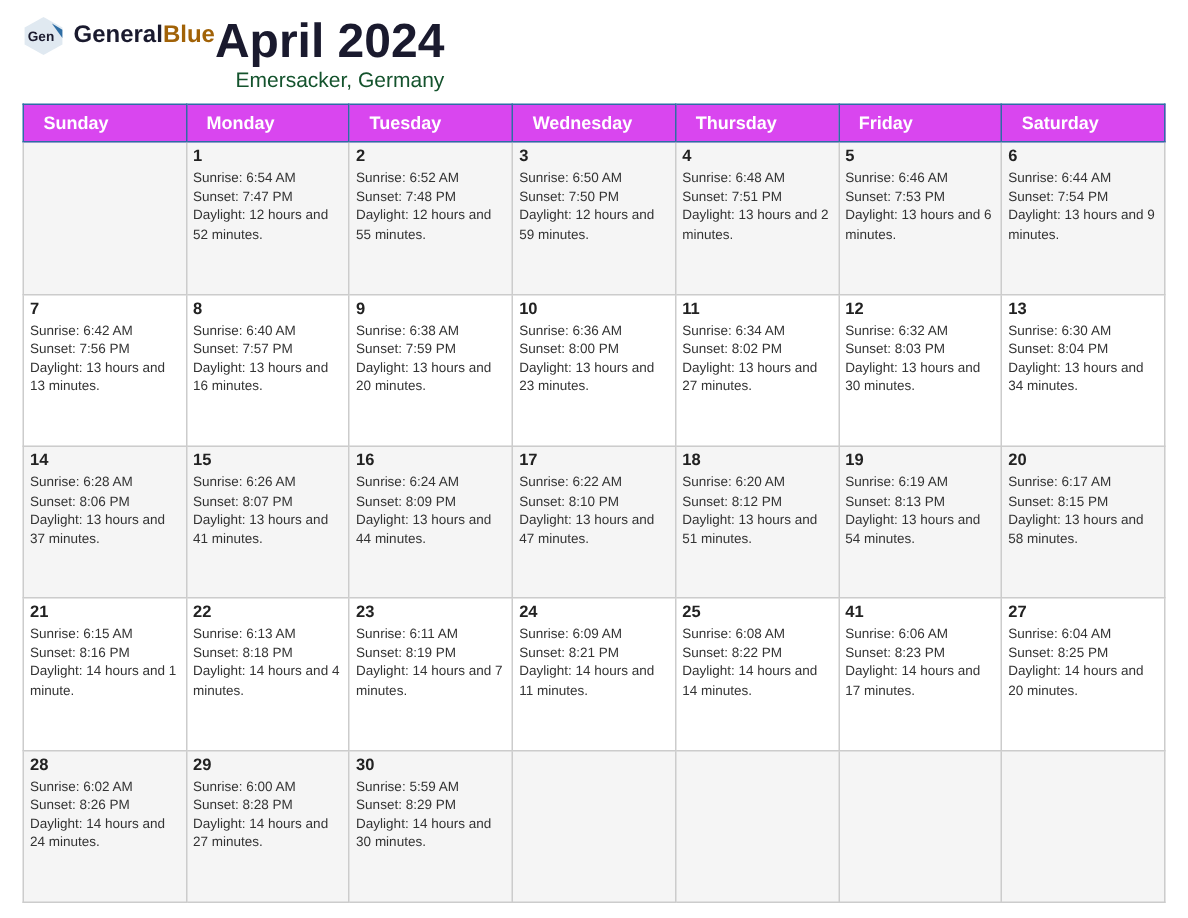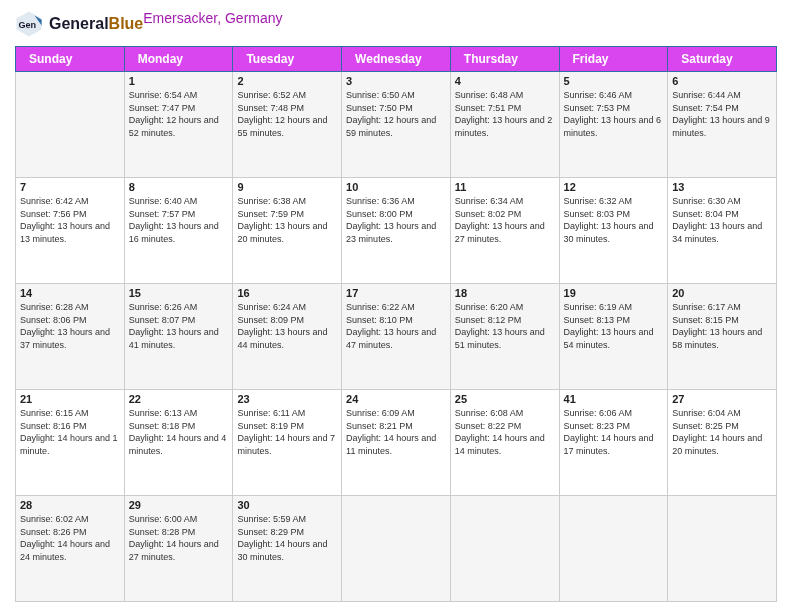--- a/index.html
+++ b/index.html
@@ -52,21 +52,21 @@
       text-align: right;
     }
     .month-title {
       font-size: 32px;
       font-weight: bold;
       color: #1a1a2e;
       line-height: 1.1;
     }
     .location {
       font-size: 14px;
-      color: #a21caf;
+      color: #14532d;
     }
     .calendar {
       flex: 1;
       display: flex;
       flex-direction: column;
     }
     table {
       width: 100%;
       border-collapse: collapse;
       flex: 1;
@@ -117,20 +117,21 @@
         <polygon points="20,2 38,12 38,28 20,38 2,28 2,12" fill="#2e6da4" opacity="0.15"></polygon>
         <text x="5" y="25" font-size="13" font-weight="bold" fill="#1a1a2e">Gen</text>
         <polygon points="28,8 38,14 38,22" fill="#2e6da4"></polygon>
       </svg>
       <div class="logo-text">
         <span class="logo-general">General</span>
         <span class="logo-blue">Blue</span>
       </div>
     </div>
     <div class="title-block">
+      <div class="month-title">April 2024</div>
       <div class="location">Emersacker, Germany</div>
     </div>
   </div>
 
   <div class="calendar">
     <table>
       <thead>
         <tr>
           <th>Sunday</th>
           <th>Monday</th>

